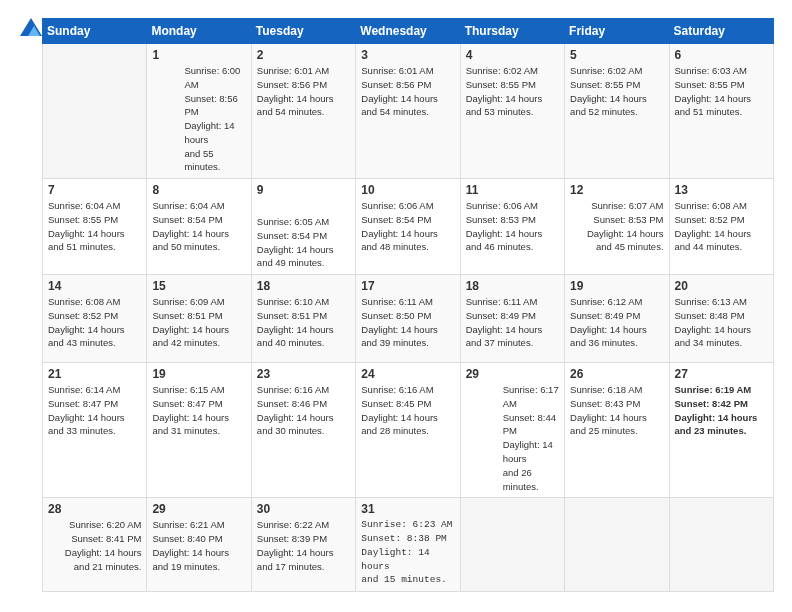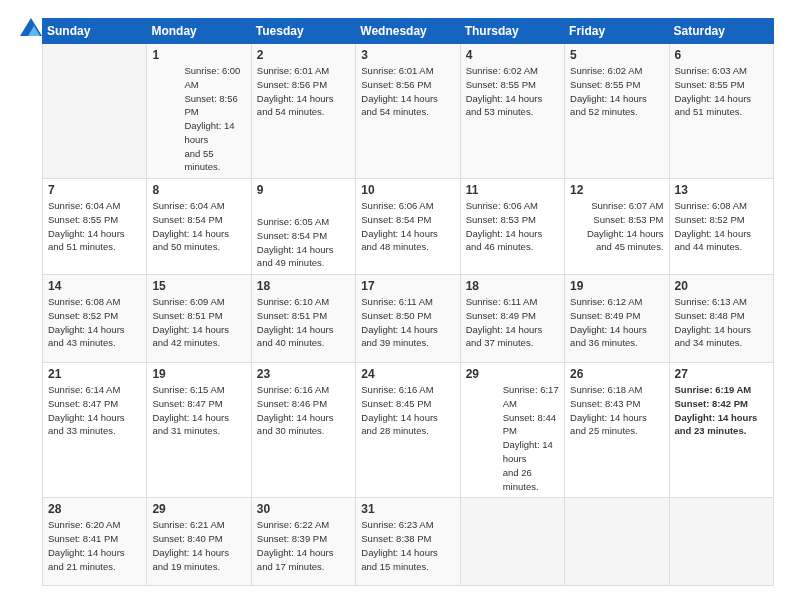--- a/index.html
+++ b/index.html
@@ -331,42 +331,42 @@
             <span class="day-num">27</span>
             <div class="day-info" style="white-space: pre-line; font-weight: bold;">Sunrise: 6:19 AM
 Sunset: 8:42 PM
 Daylight: 14 hours
 and 23 minutes.</div>
           </td>
         </tr>
         <tr>
           <td>
             <span class="day-num">28</span>
-            <div class="day-info" style="white-space: pre-line;">Sunrise: 6:20 AM
+            <div class="day-info" style="white-space: pre-line; text-align: right;">Sunrise: 6:20 AM
 Sunset: 8:41 PM
 Daylight: 14 hours
 and 21 minutes.</div>
           </td>
           <td>
             <span class="day-num">29</span>
             <div class="day-info" style="white-space: pre-line;">Sunrise: 6:21 AM
 Sunset: 8:40 PM
 Daylight: 14 hours
 and 19 minutes.</div>
           </td>
           <td>
             <span class="day-num">30</span>
             <div class="day-info" style="white-space: pre-line;">Sunrise: 6:22 AM
 Sunset: 8:39 PM
 Daylight: 14 hours
 and 17 minutes.</div>
           </td>
           <td>
             <span class="day-num">31</span>
-            <div class="day-info" style="white-space: pre-line;">Sunrise: 6:23 AM
+            <div class="day-info" style="white-space: pre-line; font-family: Liberation Mono, monospace;">Sunrise: 6:23 AM
 Sunset: 8:38 PM
 Daylight: 14 hours
 and 15 minutes.</div>
           </td>
           <td class="empty"></td>
           <td class="empty"></td>
           <td class="empty"></td>
         </tr>
       </tbody>
   </table>

